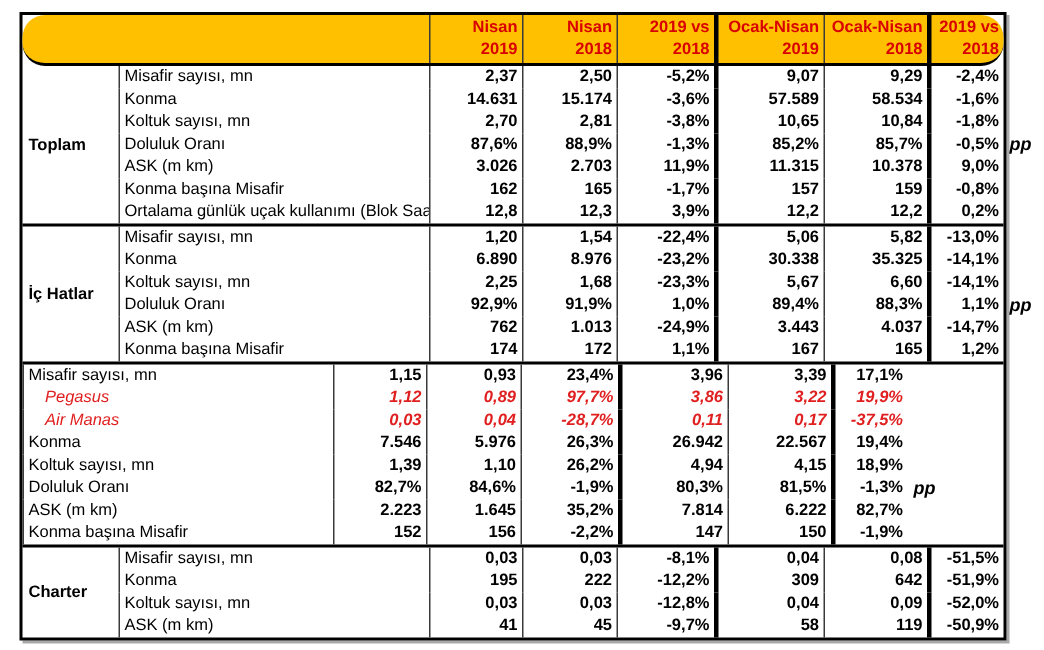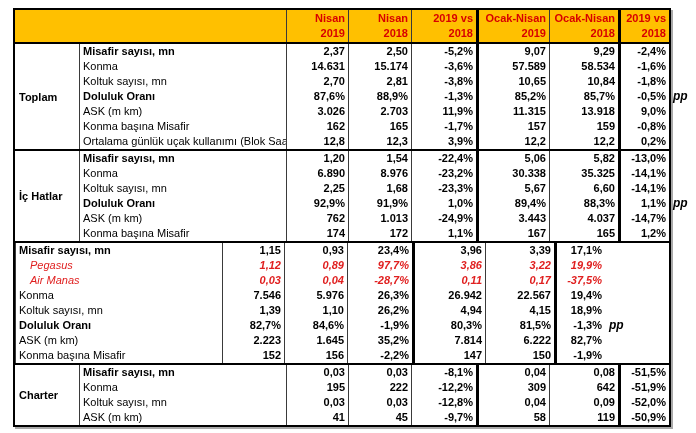--- a/index.html
+++ b/index.html
@@ -7,21 +7,21 @@
     width:696px;height:433px;background:#ffffff;position:relative;
     font-family:"Liberation Sans", sans-serif;
     -webkit-font-smoothing:antialiased;
   }
   .stats-table{
     position:absolute;left:13px;top:8px;width:654px;
     border:2px solid #000;background:#fff;
     box-shadow:2px 2px 0 #a9a9a9;
   }
   
-  .thead{display:flex;background:#FFC000;border-bottom:2px solid #000;}
+  .thead{display:flex;background:#FFC000;border-bottom:2px solid #000;border-radius:15px;}
   .hcell{
     box-sizing:border-box;height:32px;line-height:15px;
     font-size:11px;font-weight:700;color:#d80000;
     text-align:right;padding:1px 3px 0 2px;overflow:hidden;white-space:nowrap;
   }
   .hcell span{display:block;}
   .corner{width:271px;}
   
   .c0{width:62px;} .c1{width:63px;} .c2{width:65px;}
   .c3{width:73px;} .c4{width:69px;} .c5{width:51px;}
@@ -35,21 +35,21 @@
     padding-left:4px;font-size:11px;font-weight:700;color:#000;
     overflow:hidden;white-space:nowrap;
   }
   .rows{width:590px;display:flex;flex-direction:column;}
   .row{display:flex;height:15px;line-height:15px;position:relative;}
   .cell{box-sizing:border-box;overflow:hidden;white-space:nowrap;font-size:11px;color:#000;}
   .label-cell{
     width:207px;text-align:left;padding-left:3px;
     border-left:1px solid #3a3a3a;font-weight:400;
   }
-  .label-cell.bold{font-weight:700;}
+  .label-cell.bold{font-weight:400;}
   .val{font-weight:700;text-align:right;padding-right:3px;}
   .row.red .cell{color:#e02020;font-style:italic;}
   .row.red .label-cell{padding-left:14px;font-weight:400;}
   .pp{
     position:absolute;left:100%;top:0;margin-left:4px;
     font-size:12px;font-weight:700;font-style:italic;color:#000;
   }
 </style>
 </head>
 <body>
@@ -122,21 +122,21 @@
             <div class="cell val c4">85,7%</div>
             <div class="cell val c5">-0,5%</div>
             <span class="pp">pp</span>
           </div>
           <div class="row">
             <div class="cell label-cell">ASK (m km)</div>
             <div class="cell val c0">3.026</div>
             <div class="cell val c1">2.703</div>
             <div class="cell val c2">11,9%</div>
             <div class="cell val c3">11.315</div>
-            <div class="cell val c4">13.918</div>
+            <div class="cell val c4">10.378</div>
             <div class="cell val c5">9,0%</div>
           </div>
           <div class="row">
             <div class="cell label-cell">Konma başına Misafir</div>
             <div class="cell val c0">162</div>
             <div class="cell val c1">165</div>
             <div class="cell val c2">-1,7%</div>
             <div class="cell val c3">157</div>
             <div class="cell val c4">159</div>
             <div class="cell val c5">-0,8%</div>

